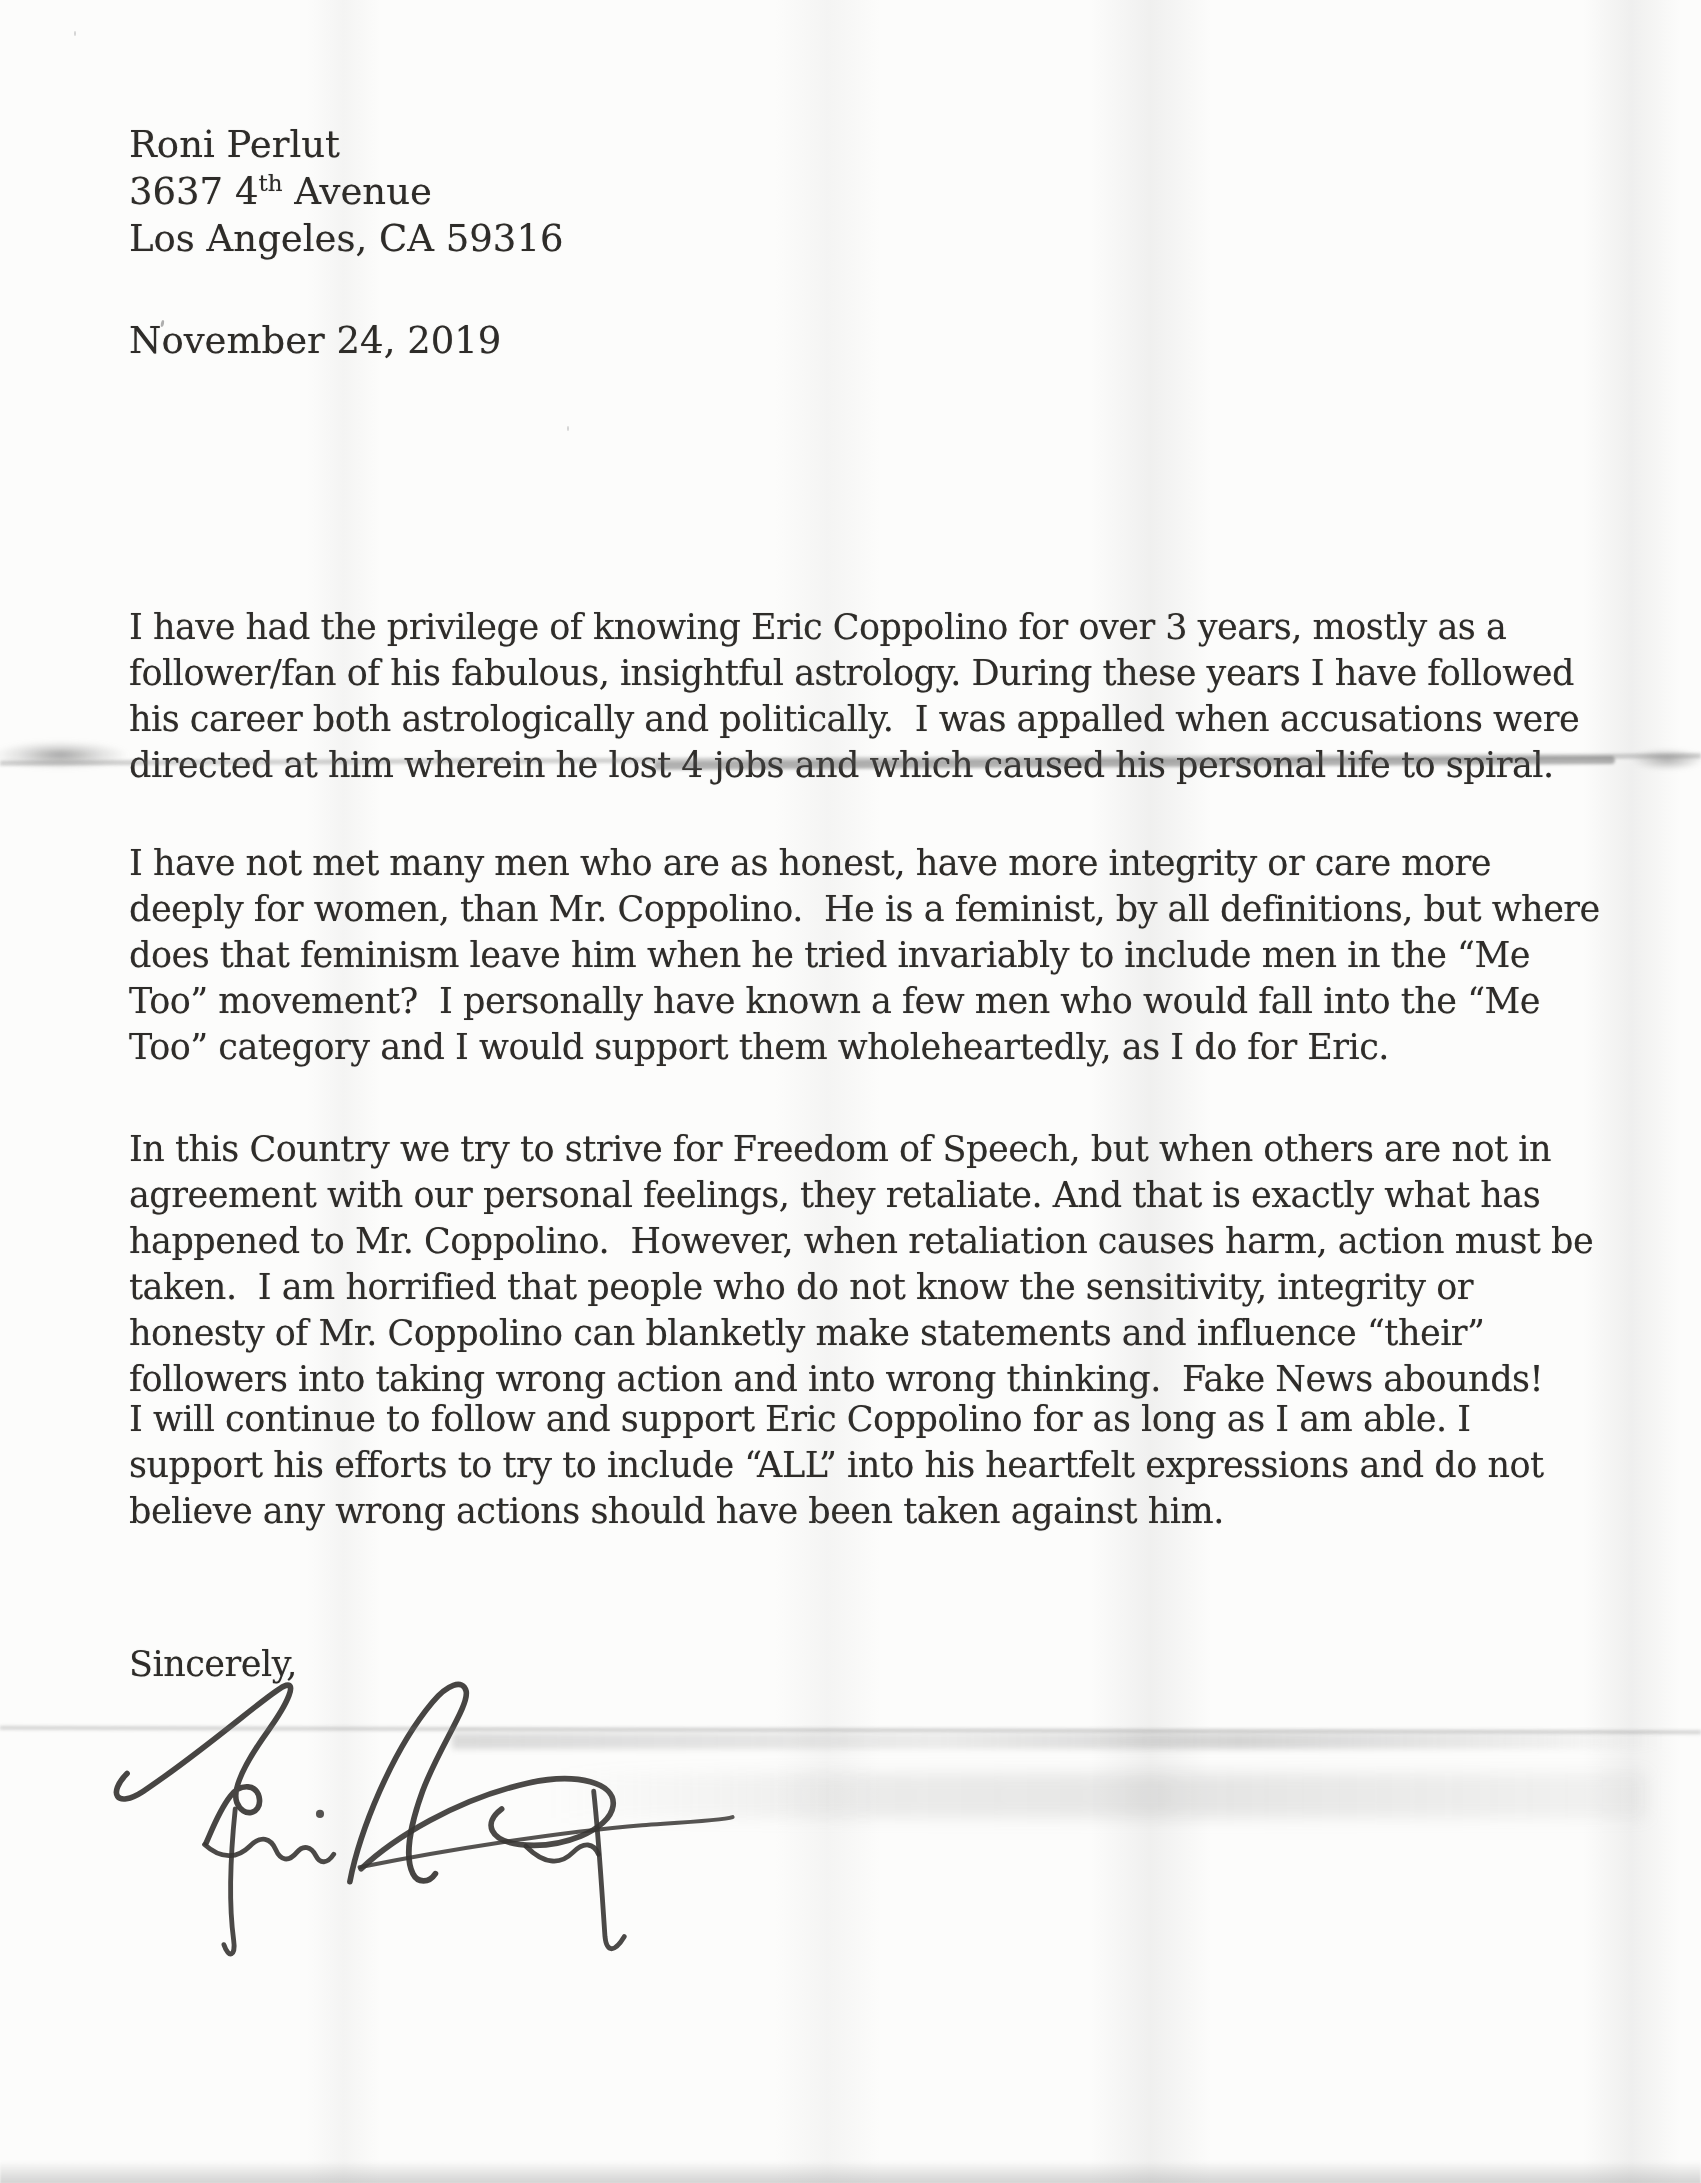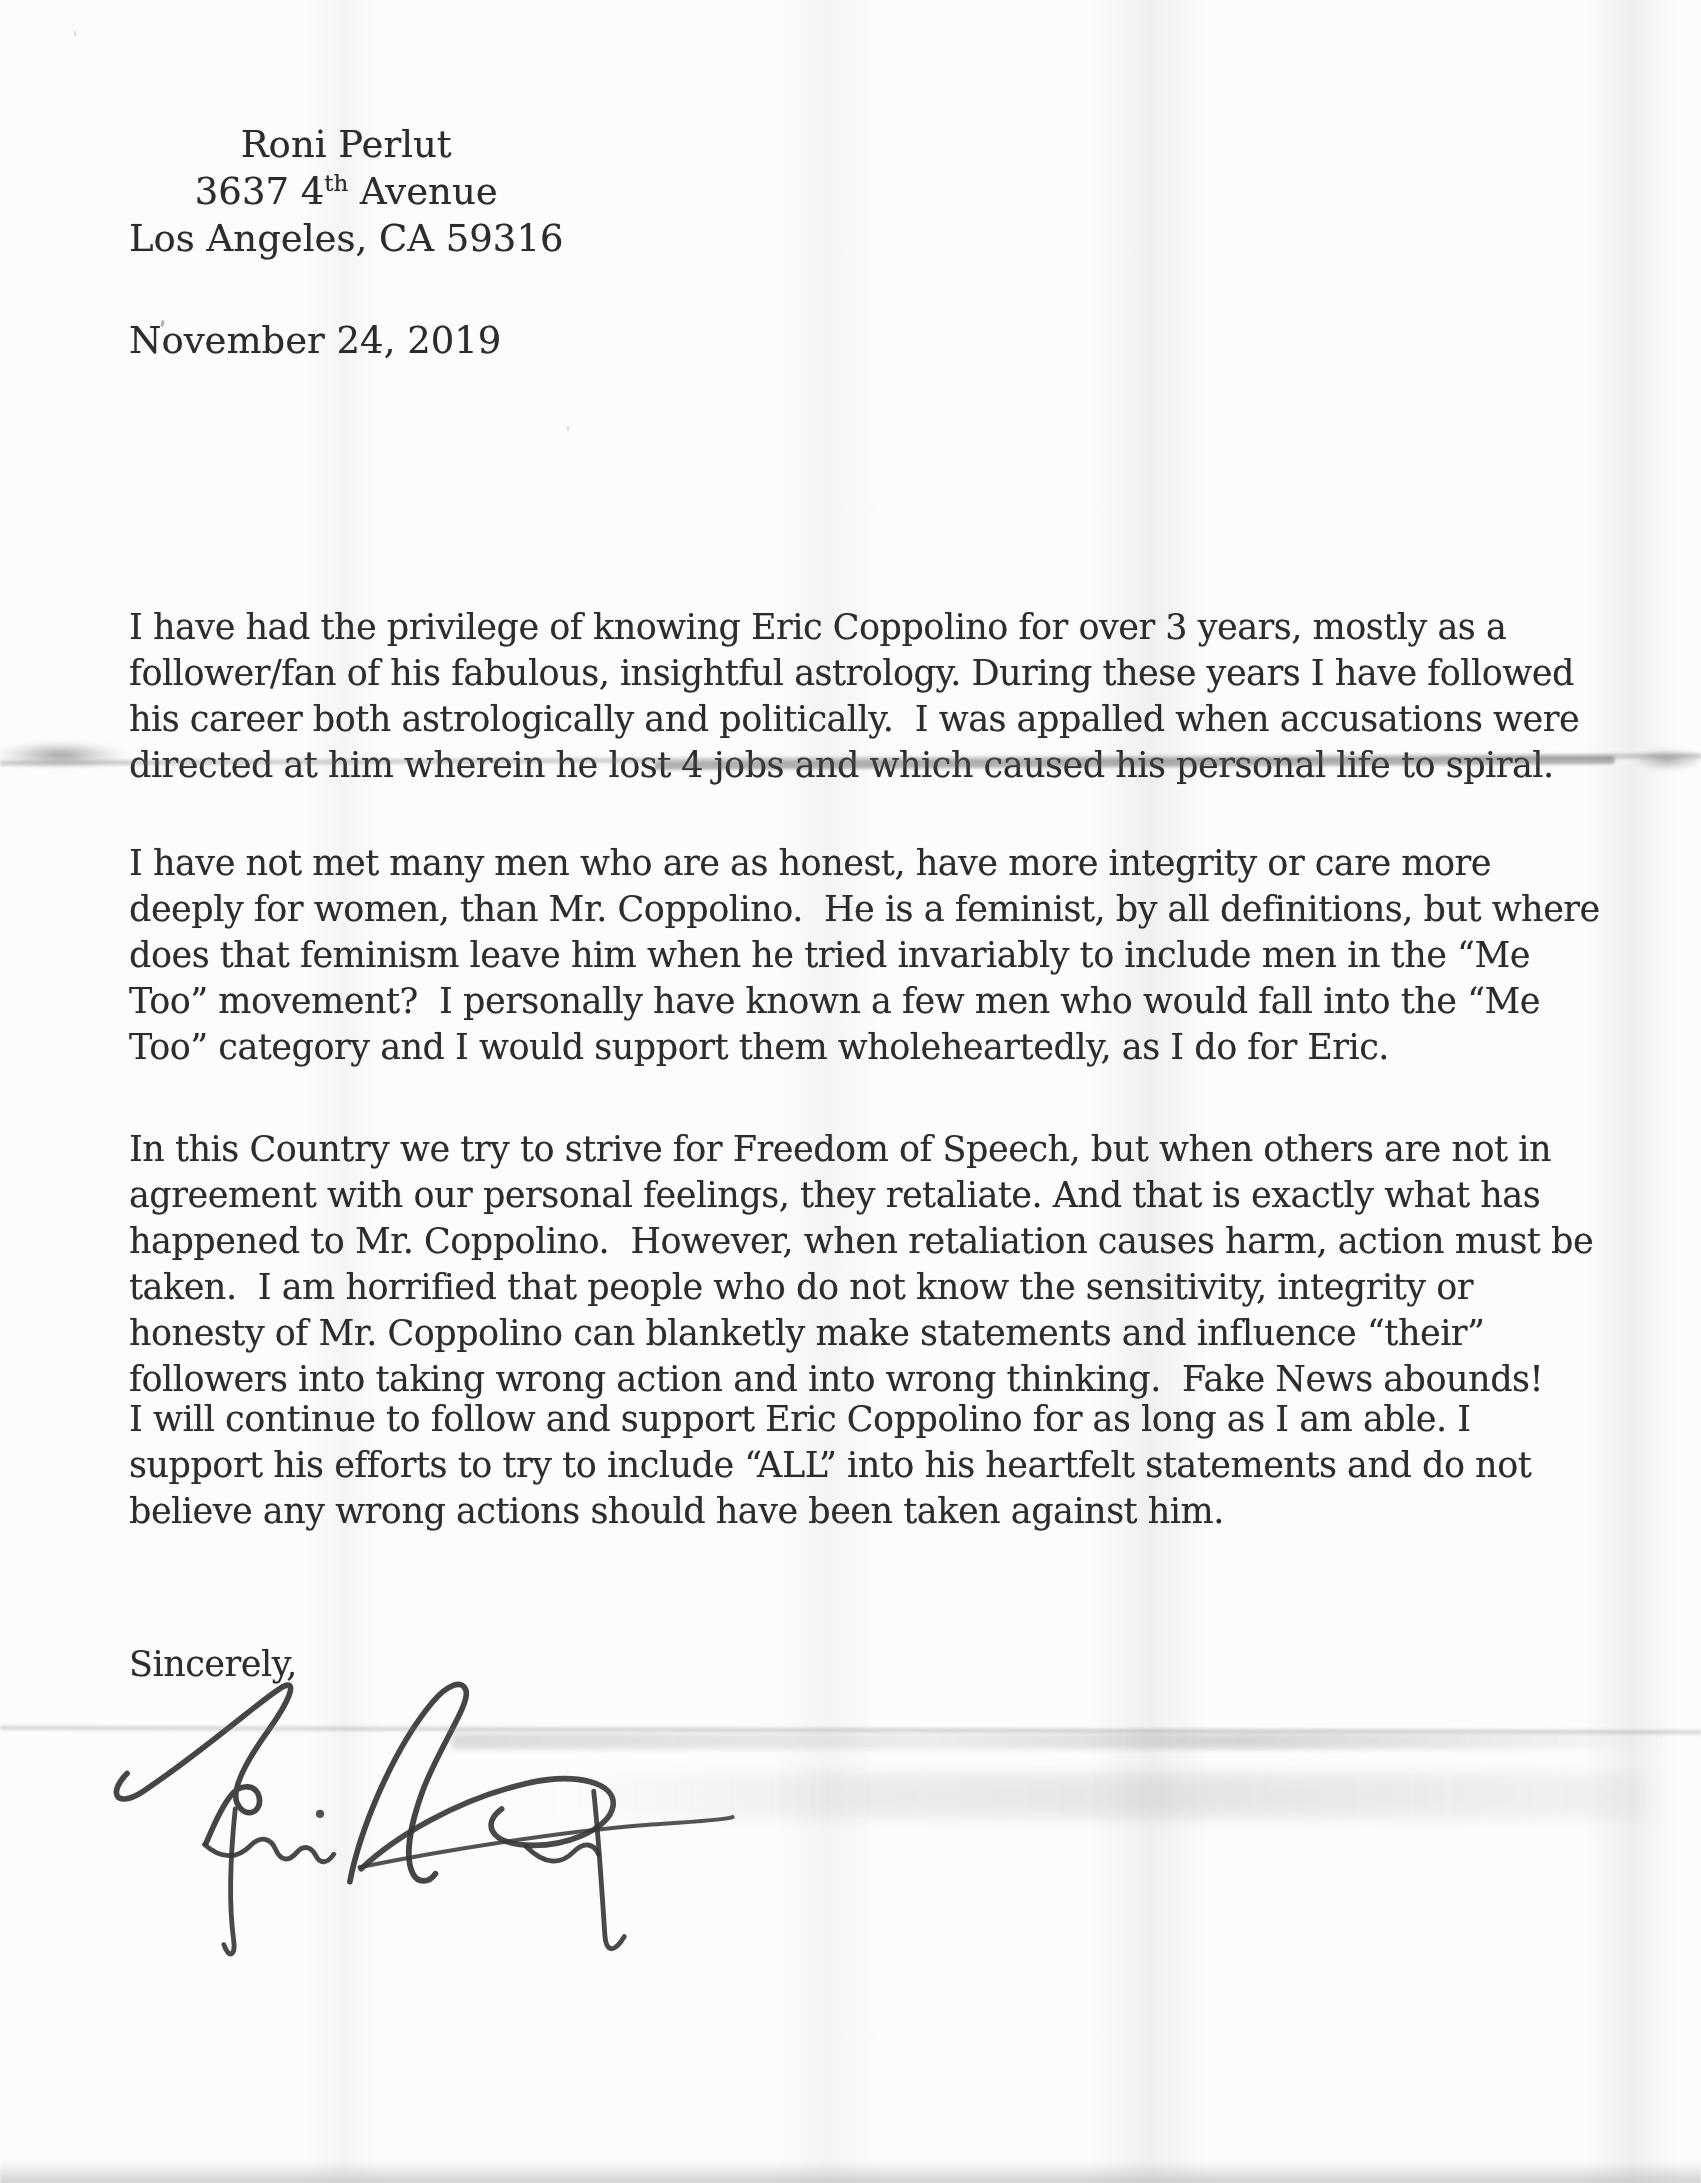--- a/index.html
+++ b/index.html
@@ -15,21 +15,20 @@
   .textblock {
     position: absolute;
     left: 129px;
     z-index: 2;
     text-shadow: 0 0 0.8px rgba(45,42,40,0.45);
   }
   .header-line, .hline {
     font-size: 37px;
     line-height: 47px;
     white-space: pre;
-    text-align: center;
   }
   .body-size .line, .body-line {
     font-size: 35px;
     line-height: 46px;
     letter-spacing: -0.5px;
     white-space: pre;
   }
   sup { font-size: 23px; vertical-align: super; line-height: 0; }
 
   
@@ -129,21 +128,21 @@
   <div class="textblock body-size" style="top:1126px;">
       <div class="line">In this Country we try to strive for Freedom of Speech, but when others are not in</div>
       <div class="line">agreement with our personal feelings, they retaliate. And that is exactly what has</div>
       <div class="line">happened to Mr. Coppolino.  However, when retaliation causes harm, action must be</div>
       <div class="line">taken.  I am horrified that people who do not know the sensitivity, integrity or</div>
       <div class="line">honesty of Mr. Coppolino can blanketly make statements and influence “their”</div>
       <div class="line">followers into taking wrong action and into wrong thinking.  Fake News abounds!</div>
     </div>
   <div class="textblock body-size" style="top:1396px;">
       <div class="line">I will continue to follow and support Eric Coppolino for as long as I am able. I</div>
-      <div class="line">support his efforts to try to include “ALL” into his heartfelt statements and do not</div>
+      <div class="line">support his efforts to try to include “ALL” into his heartfelt expressions and do not</div>
       <div class="line">believe any wrong actions should have been taken against him.</div>
     </div>
 
   <div class="textblock body-line" style="top:1641px;">Sincerely,</div>
 
   <svg id="signature-svg" width="662" height="291" viewBox="0 0 820 360" role="img" aria-label="Roni Perlut">
     <path stroke-width="7" opacity="0.92" d="M62,128 C38,152 48,172 82,150 C160,98 238,28 256,20 C274,12 262,40 236,76 C206,118 192,148 198,164 C206,184 228,178 226,160 C224,140 202,140 190,156 C176,174 168,196 160,214"></path>
     <path stroke-width="6" opacity="0.9" d="M196,172 C190,230 188,290 194,334 C197,354 188,358 182,340"></path>
     <path stroke-width="6" opacity="0.9" d="M158,216 C180,236 200,232 214,218 C228,204 240,208 246,222 C252,236 262,238 272,226 C280,216 290,218 296,230 C301,240 310,240 318,228"></path>
     <circle cx="301" cy="178" r="5" fill="#373533" stroke="none" opacity="0.85"></circle>

